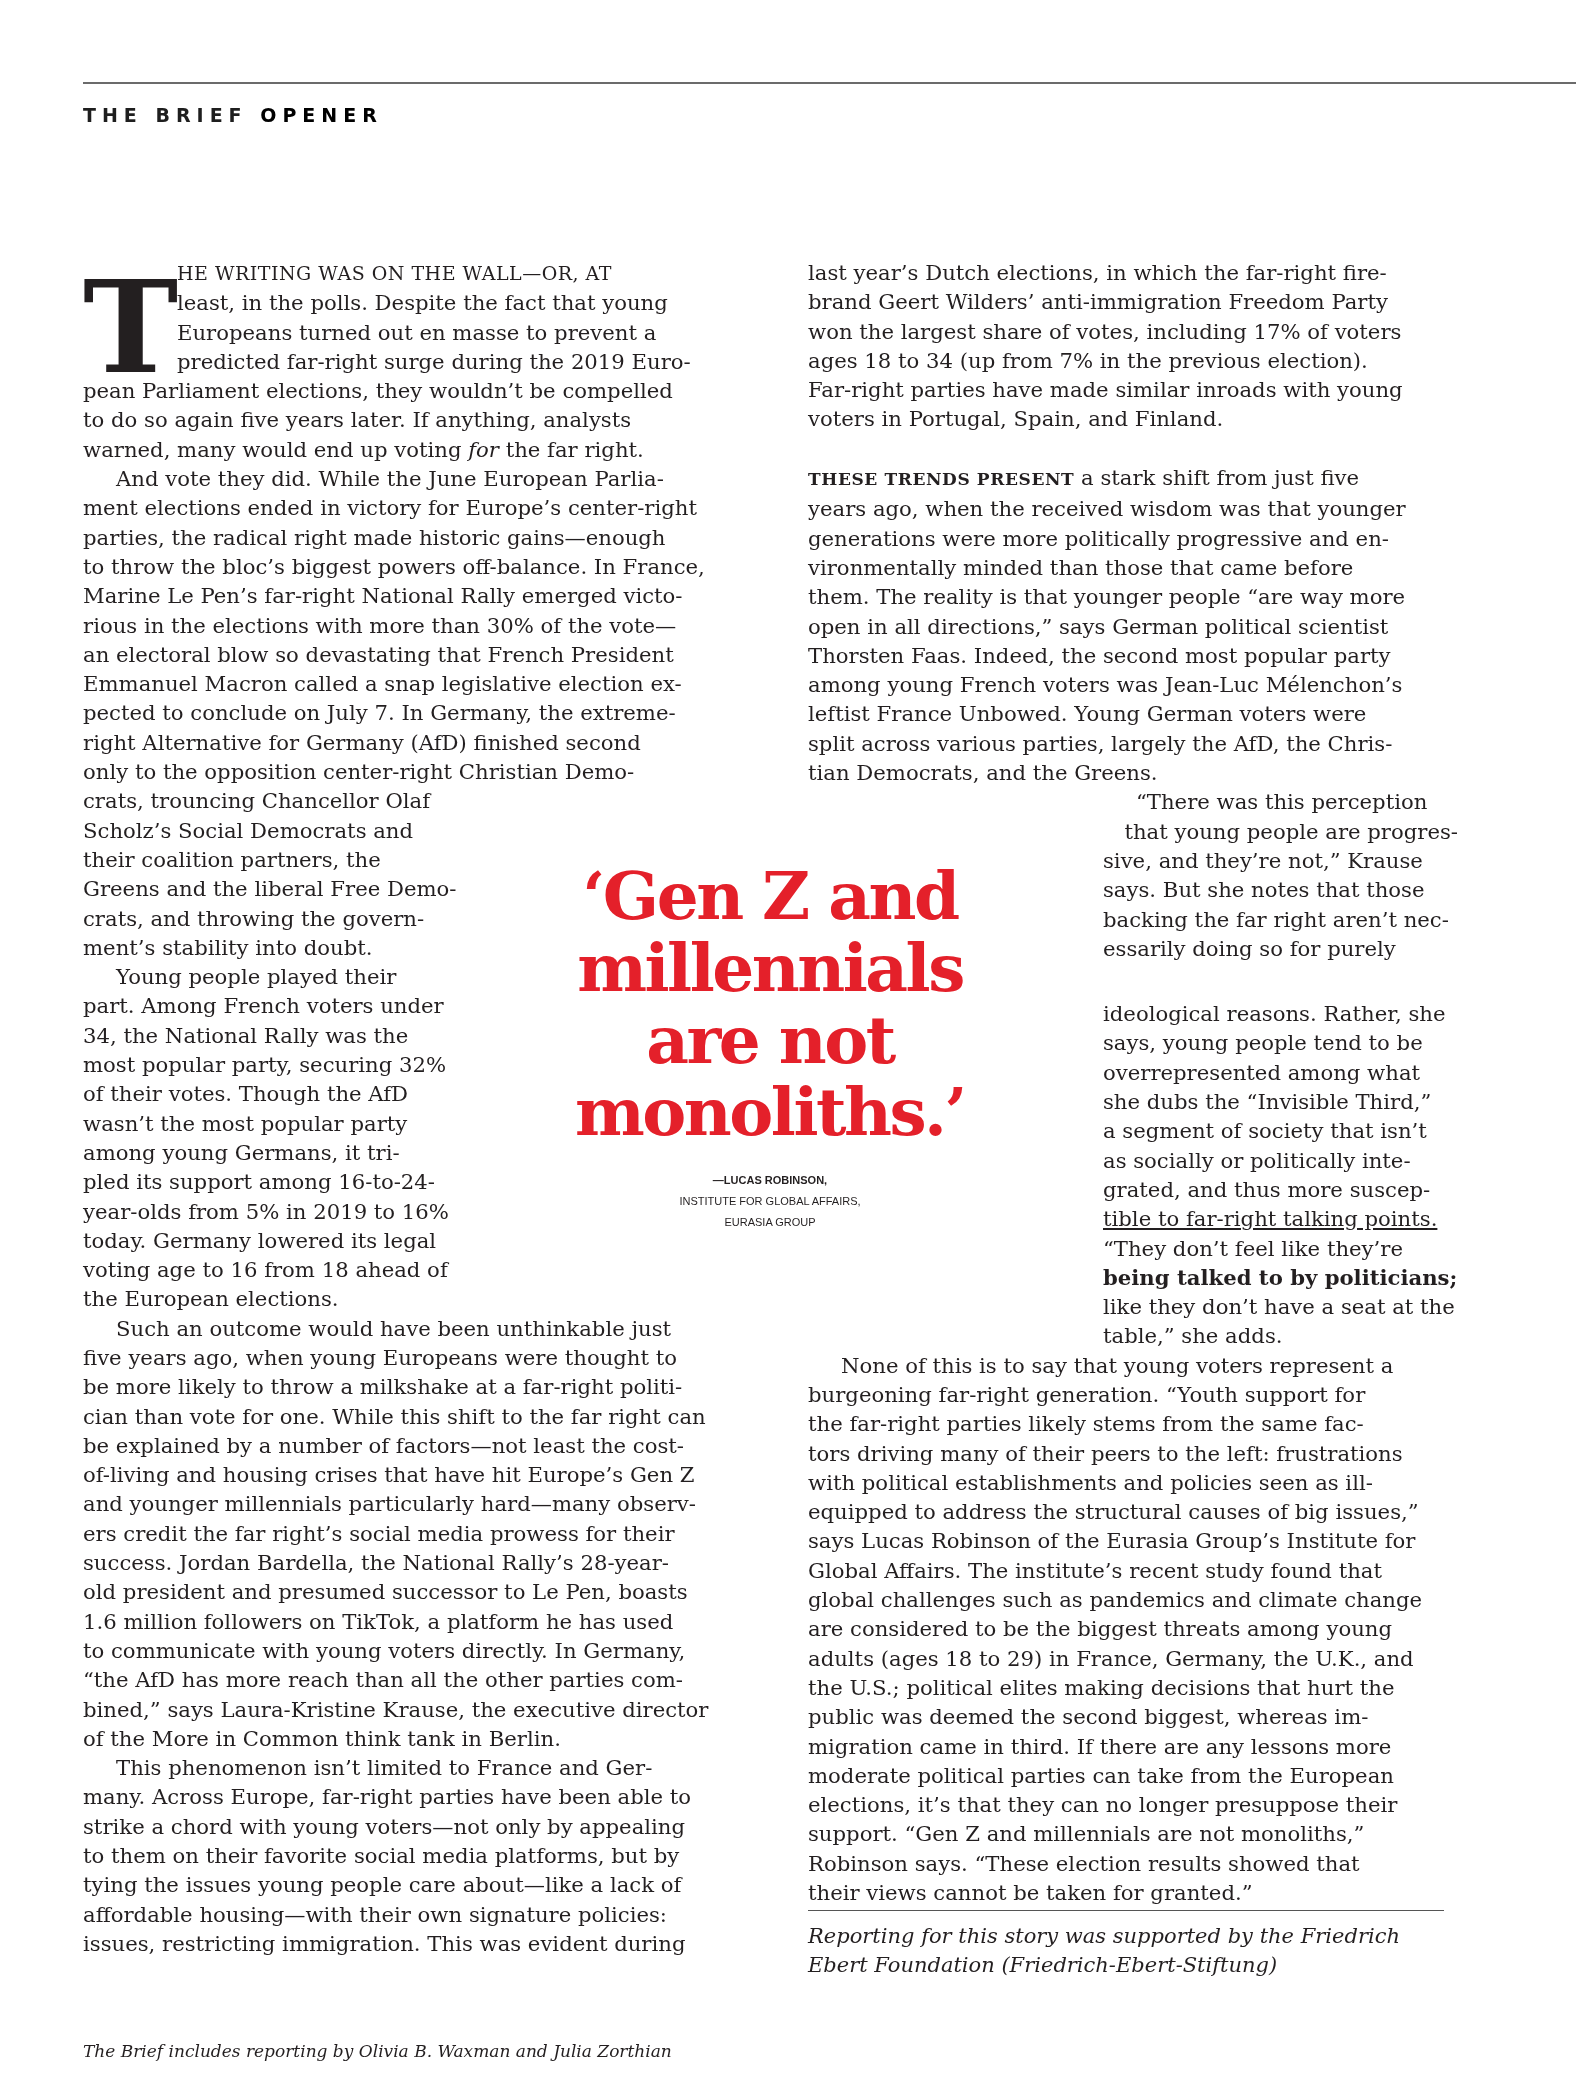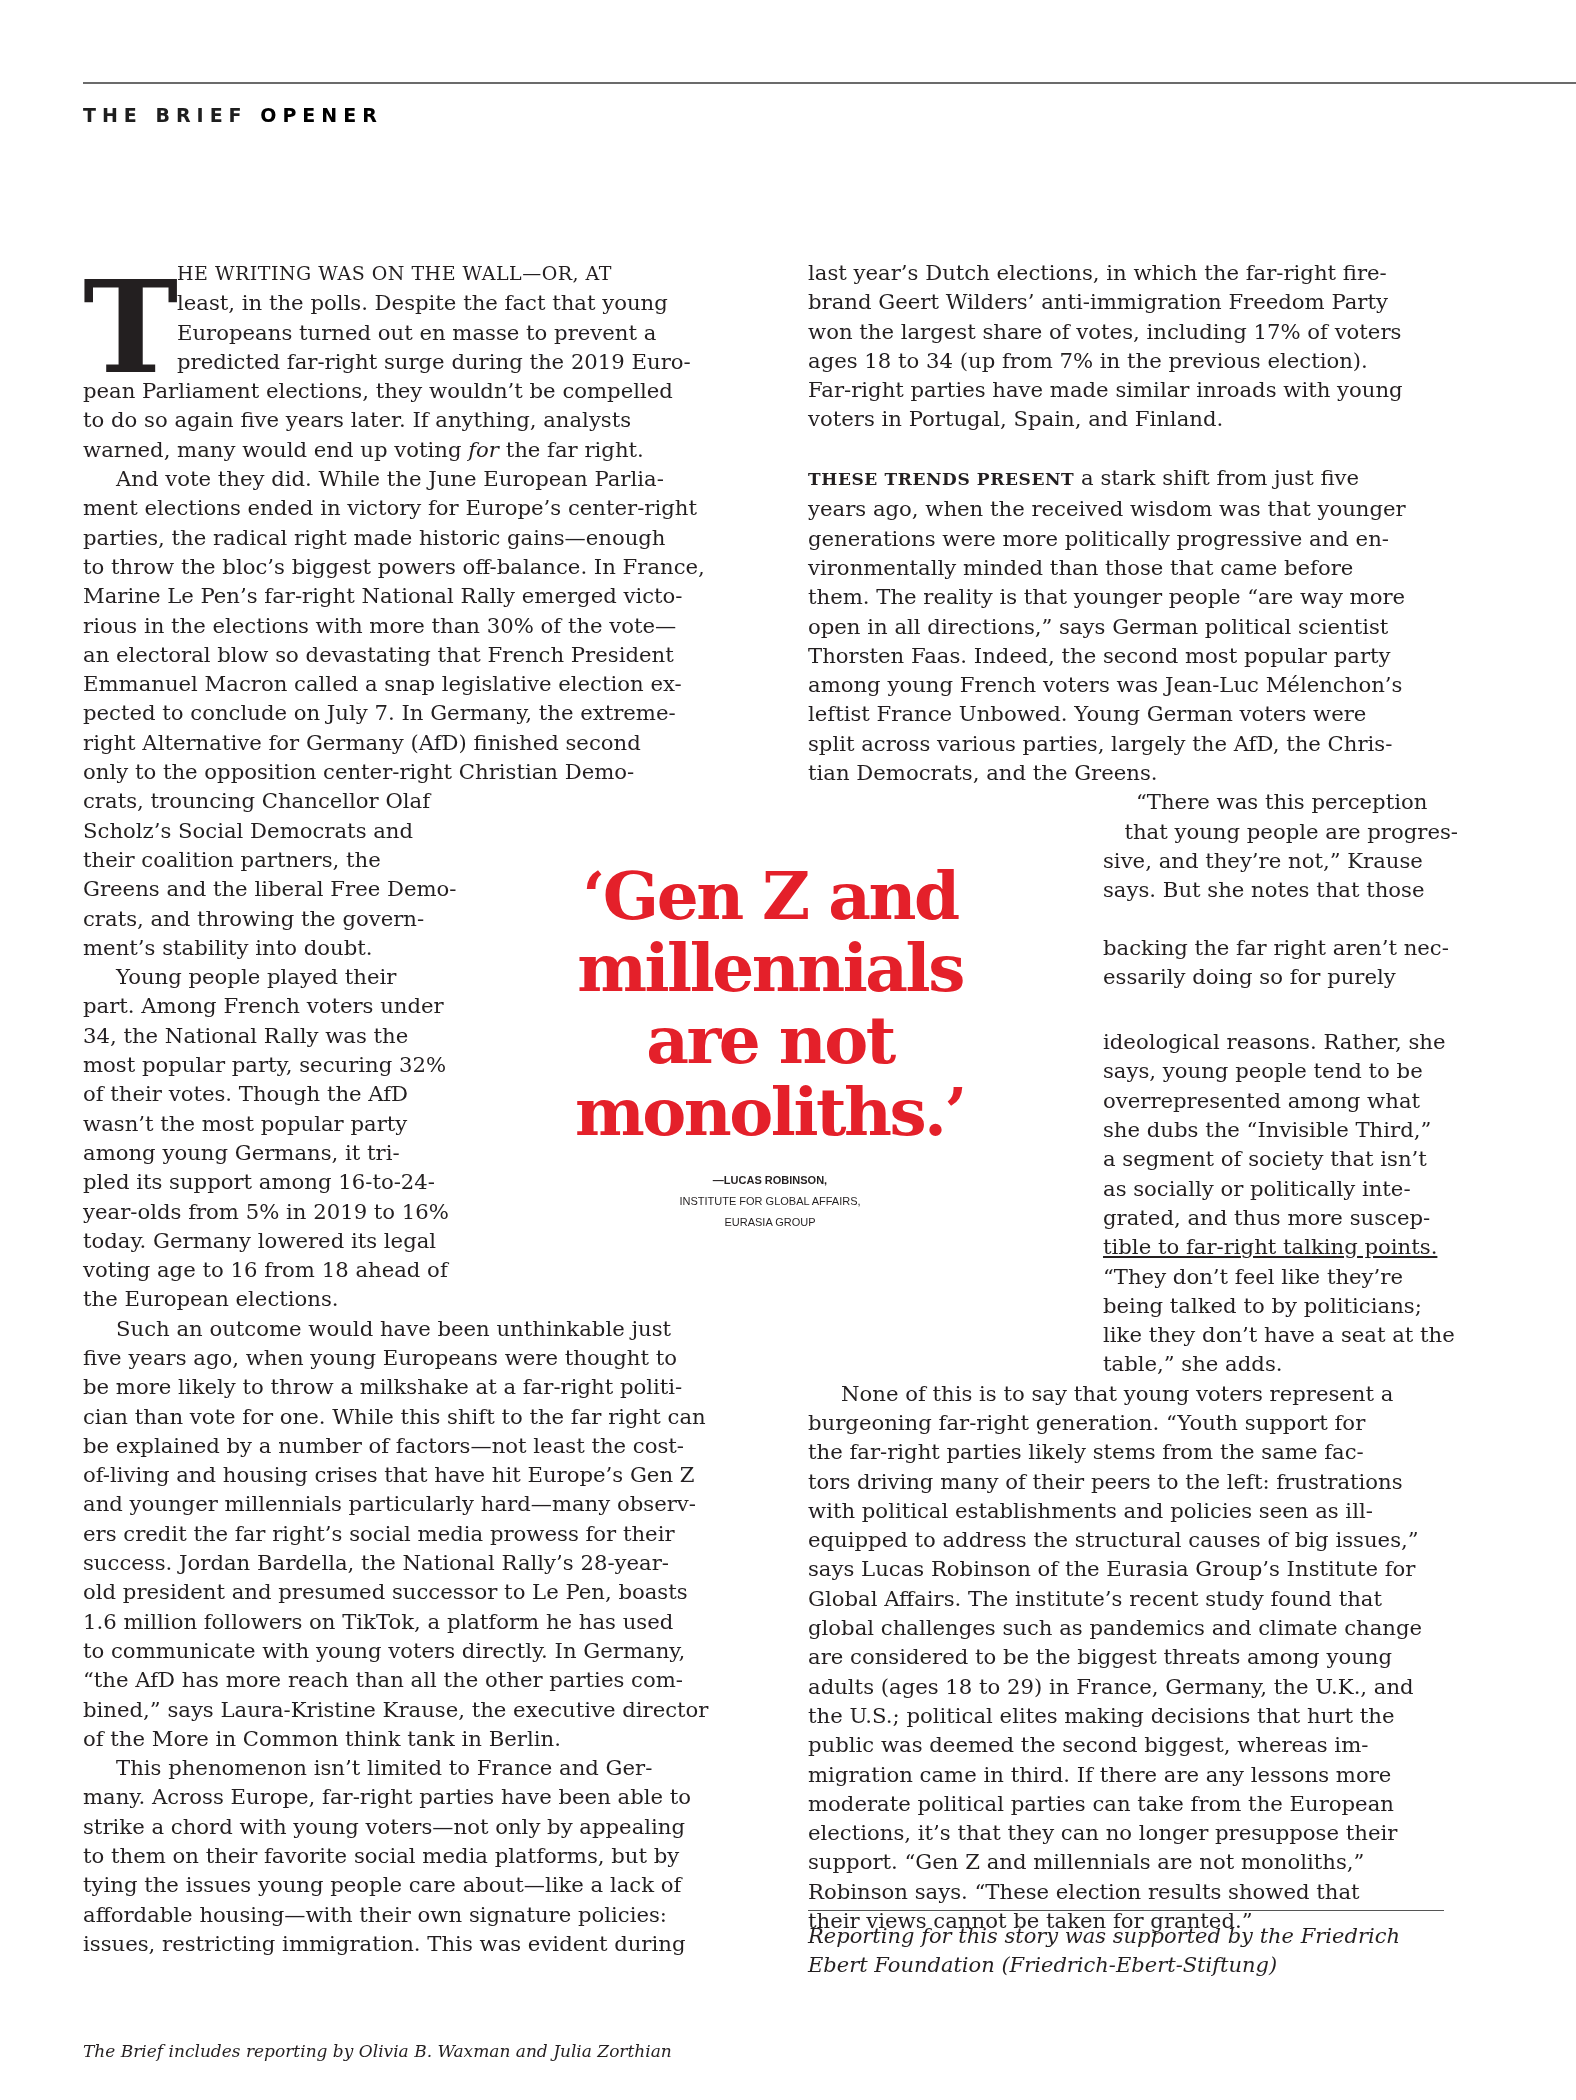--- a/index.html
+++ b/index.html
@@ -116,32 +116,32 @@
     <span class="ln">open in all directions,” says German political scientist</span>
     <span class="ln">Thorsten Faas. Indeed, the second most popular party</span>
     <span class="ln">among young French voters was Jean-Luc Mélenchon’s</span>
     <span class="ln">leftist France Unbowed. Young German voters were</span>
     <span class="ln">split across various parties, largely the AfD, the Chris-</span>
     <span class="ln">tian Democrats, and the Greens.</span>
     <span class="ln ind" style="padding-left: 328px;">“There was this perception</span>
     <span class="ln" style="padding-left: 295px; text-align: right;">that young people are progres-</span>
     <span class="ln" style="padding-left: 295px;">sive, and they’re not,” Krause</span>
     <span class="ln" style="padding-left: 295px;">says. But she notes that those</span>
-    <span class="ln" style="padding-left: 295px; margin-top: 28px;">backing the far right aren’t nec-</span>
+    <span class="ln" style="padding-left: 295px;">backing the far right aren’t nec-</span>
     <span class="ln" style="padding-left: 295px;">essarily doing so for purely</span>
     <span class="ln" style="padding-left: 295px; margin-top: 36px;">ideological reasons. Rather, she</span>
     <span class="ln" style="padding-left: 295px;">says, young people tend to be</span>
     <span class="ln" style="padding-left: 295px;">overrepresented among what</span>
     <span class="ln" style="padding-left: 295px;">she dubs the “Invisible Third,”</span>
     <span class="ln" style="padding-left: 295px;">a segment of society that isn’t</span>
     <span class="ln" style="padding-left: 295px;">as socially or politically inte-</span>
     <span class="ln" style="padding-left: 295px;">grated, and thus more suscep-</span>
     <span class="ln" style="padding-left: 295px; text-decoration: underline;">tible to far-right talking points.</span>
     <span class="ln" style="padding-left: 295px;">“They don’t feel like they’re</span>
-    <span class="ln" style="padding-left: 295px;">being talked to by politicians;</span>
+    <span class="ln" style="padding-left: 295px; font-weight: bold;">being talked to by politicians;</span>
     <span class="ln" style="padding-left: 295px;">like they don’t have a seat at the</span>
     <span class="ln" style="padding-left: 295px;">table,” she adds.</span>
     <span class="ln ind">None of this is to say that young voters represent a</span>
     <span class="ln">burgeoning far-right generation. “Youth support for</span>
     <span class="ln">the far-right parties likely stems from the same fac-</span>
     <span class="ln">tors driving many of their peers to the left: frustrations</span>
     <span class="ln">with political establishments and policies seen as ill-</span>
     <span class="ln">equipped to address the structural causes of big issues,”</span>
     <span class="ln">says Lucas Robinson of the Eurasia Group’s Institute for</span>
     <span class="ln">Global Affairs. The institute’s recent study found that</span>

